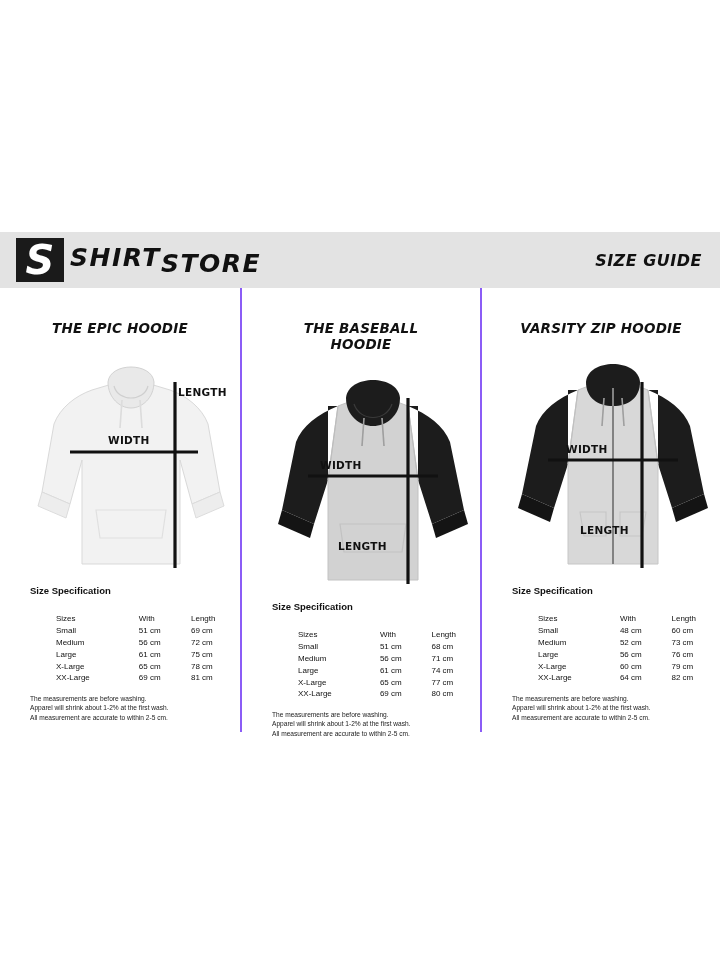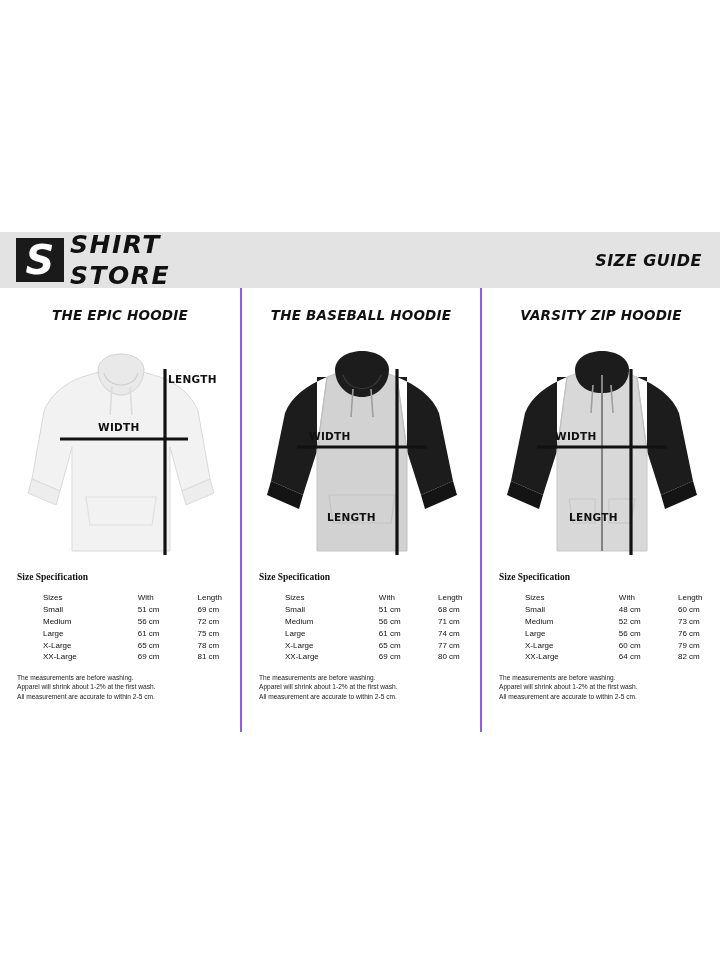--- a/index.html
+++ b/index.html
@@ -53,21 +53,21 @@
     font-family: "DejaVu Sans", sans-serif;
     font-weight: bold;
     font-style: italic;
     font-size: 40px;
     line-height: 44px;
     text-align: center;
   }
 
   .logo-text {
     display: flex;
-    flex-direction: column;
+    flex-direction: row;
     line-height: 1;
   }
   .logo-text .l1,
   .logo-text .l2 {
     font-family: "DejaVu Sans", sans-serif;
     font-weight: bold;
     font-style: italic;
     letter-spacing: 1.5px;
     color: #111111;
   }
@@ -90,21 +90,21 @@
     left: 0;
     top: 288px;
     width: 720px;
     height: 444px;
     display: flex;
   }
 
   .col {
     position: relative;
     width: 240px;
-    padding: 3px;
+    padding: 16px;
     box-sizing: border-box;
   }
   .col + .col { border-left: 2px solid #8b5cf6; }
   .col-inner {
     padding: 16px 14px 0 14px;
   }
 
   .col-title {
     text-align: center;
     font-family: "DejaVu Sans", sans-serif;
@@ -133,25 +133,25 @@
     color: #111111;
     letter-spacing: 0.3px;
     white-space: nowrap;
   }
 
   
   .spec {
     margin: 8px 0 0 0;
   }
   .spec-title {
-    font-family: Liberation Serif, serif;
+    font-family: Liberation Sans, sans-serif;
     font-weight: bold;
     font-size: 9.5px;
     color: #111111;
-    margin-bottom: 10px;
+    margin-bottom: 17px;
   }
   table.spec-table {
     border-collapse: collapse;
     width: 100%;
     font-size: 8px;
     color: #111111;
     margin-left: 26px;
   }
   table.spec-table th,
   table.spec-table td {

